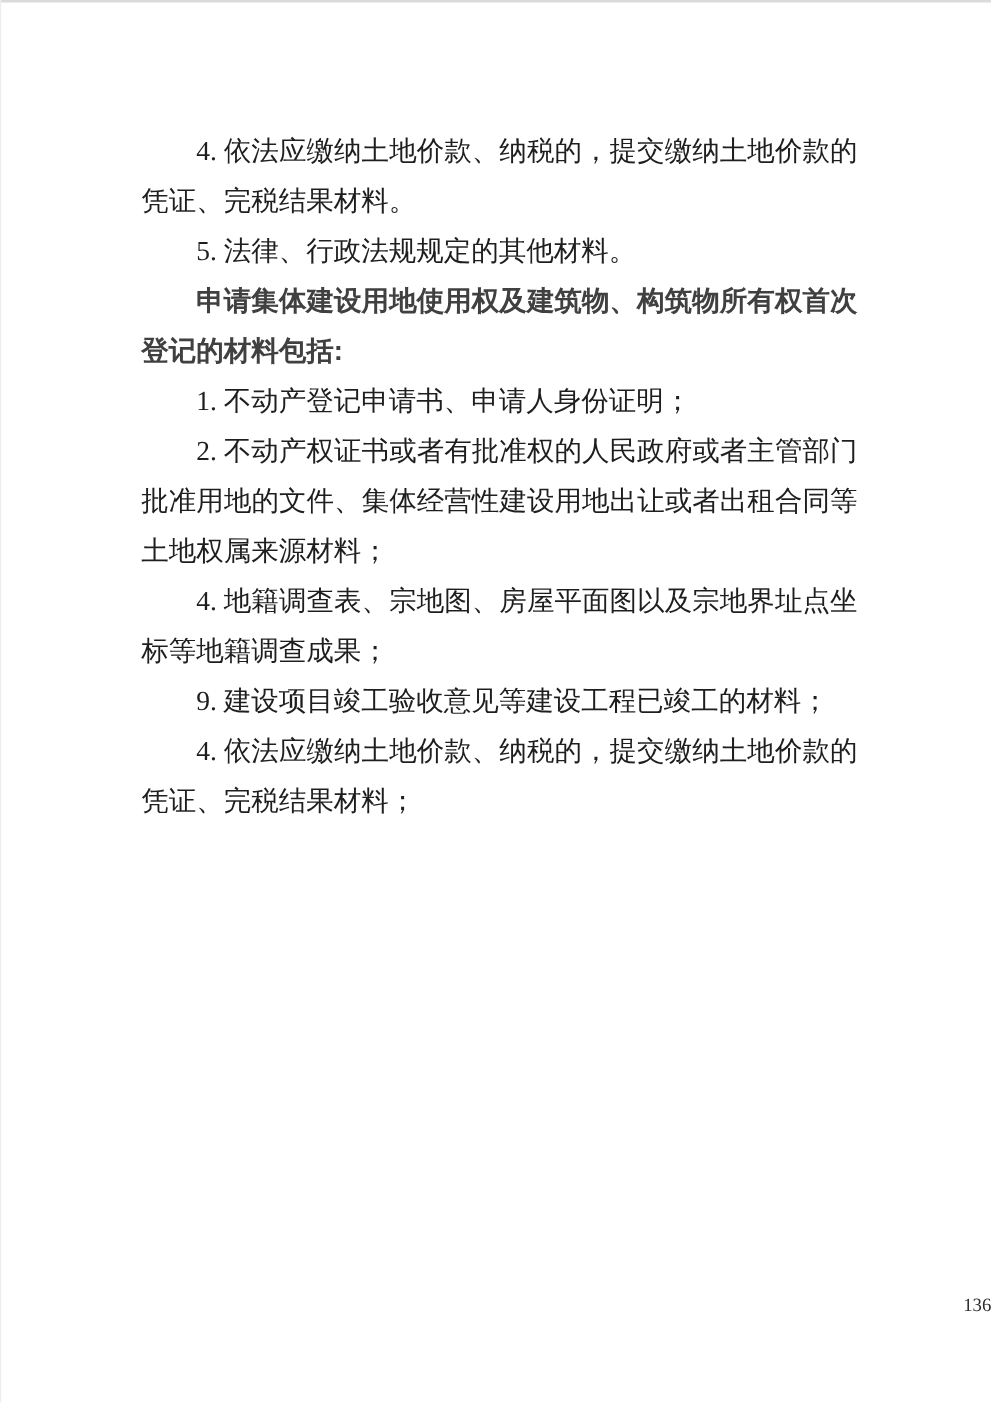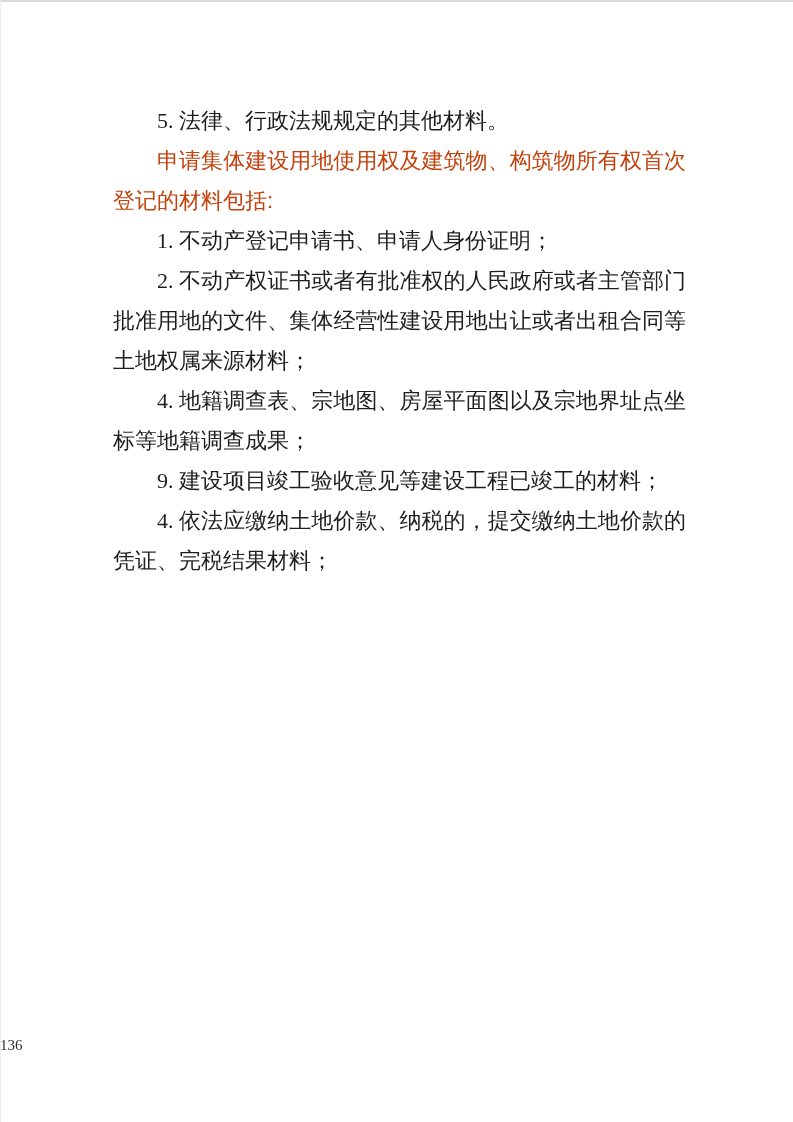--- a/index.html
+++ b/index.html
@@ -38,43 +38,44 @@
     color: #1e1e1e;
     text-align: justify;
   }
   .para {
     margin: 0;
     padding: 0;
     text-indent: 2em;
   }
   .para--heading {
     font-family: "Liberation Sans", "DejaVu Sans", sans-serif;
-    font-weight: 400;
-    color: #c2410c;
+    font-weight: 700;
+    color: #404040;
   }
   .page-number {
     position: absolute;
     top: 1036px;
     left: 0;
     width: 100%;
-    text-align: left;
+    text-align: right;
     font-size: 15px;
     line-height: 18px;
     color: #2e2e2e;
     font-family: "Liberation Serif", "DejaVu Serif", serif;
   }
 </style>
 </head>
 <body>
 
 <div class="page">
   <div class="scan-edge-top"></div>
   <div class="scan-edge-left"></div>
 
   <div class="content" id="content">
+      <p class="para">4. 依法应缴纳土地价款、纳税的，提交缴纳土地价款的凭证、完税结果材料。</p>
       <p class="para">5. 法律、行政法规规定的其他材料。</p>
       <p class="para para--heading">申请集体建设用地使用权及建筑物、构筑物所有权首次登记的材料包括:</p>
       <p class="para">1. 不动产登记申请书、申请人身份证明；</p>
       <p class="para">2. 不动产权证书或者有批准权的人民政府或者主管部门批准用地的文件、集体经营性建设用地出让或者出租合同等土地权属来源材料；</p>
       <p class="para">4. 地籍调查表、宗地图、房屋平面图以及宗地界址点坐标等地籍调查成果；</p>
       <p class="para">9. 建设项目竣工验收意见等建设工程已竣工的材料；</p>
       <p class="para">4. 依法应缴纳土地价款、纳税的，提交缴纳土地价款的凭证、完税结果材料；</p>
     </div>
 
   <div class="page-number">136</div>

